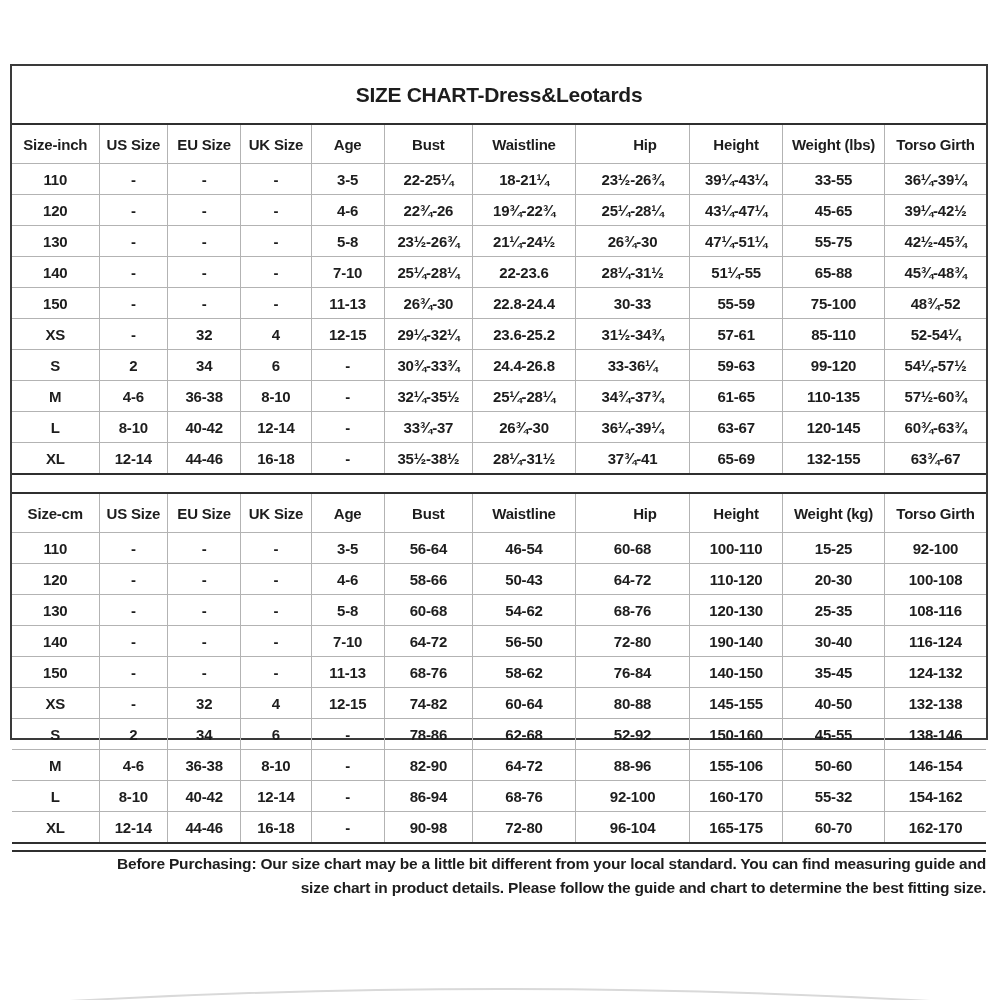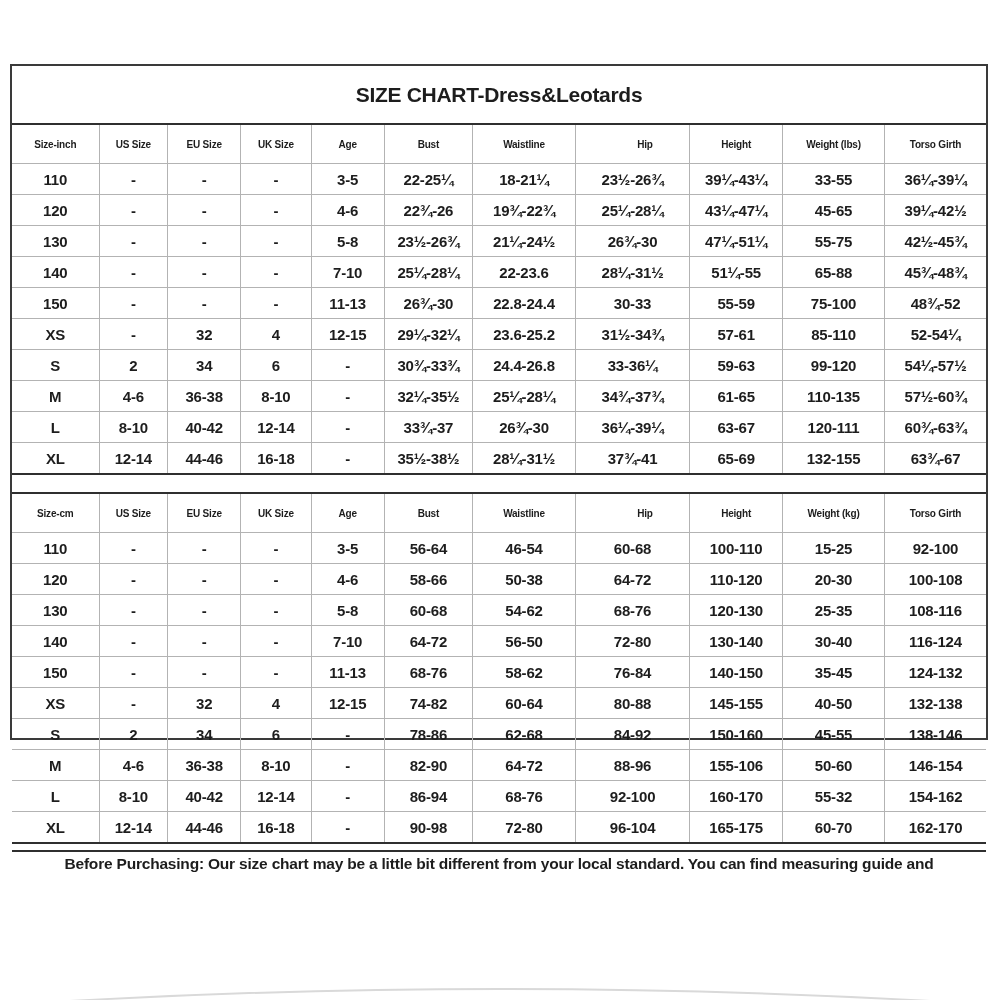--- a/index.html
+++ b/index.html
@@ -49,21 +49,21 @@
     text-align: center;
     vertical-align: middle;
     padding: 0 2px;
     font-weight: bold;
     letter-spacing: -0.2px;
     white-space: nowrap;
     overflow: hidden;
   }
   table.size-table th {
     height: 38px;
-    font-size: 10px;
+    font-size: 15px;
   }
   table.size-table td {
     height: 30px;
     font-size: 15px;
   }
   table.size-table th:first-child,
   table.size-table td:first-child { border-left: none; }
   table.size-table th:last-child,
   table.size-table td:last-child { border-right: none; }
   table.size-table thead th { border-top: none; }
@@ -83,21 +83,21 @@
   .size-table th:nth-child(11) { width: 10.8%; }
 
   .table-gap { height: 17px; flex: 0 0 auto; background: #ffffff; }
   .footer-gap { height: 6px; flex: 0 0 auto; background: #ffffff; }
 
   .footer-note {
     flex: 1 1 auto;
     border-top: 2px solid #2f2f2f;
     display: flex;
     flex-direction: column;
-    align-items: center;
+    align-items: flex-end;
     justify-content: center;
     font-size: 15.5px;
     font-weight: bold;
     letter-spacing: -0.2px;
     line-height: 1.55;
     text-align: center;
   }
 
   .bottom-arc {
     position: absolute;
@@ -239,21 +239,21 @@
         <tr>
           <td>L</td>
           <td>8-10</td>
           <td>40-42</td>
           <td>12-14</td>
           <td>-</td>
           <td>33¾-37</td>
           <td>26¾-30</td>
           <td>36¼-39¼</td>
           <td>63-67</td>
-          <td>120-111</td>
+          <td>120-145</td>
           <td>60¾-63¾</td>
         </tr>
         <tr>
           <td>XL</td>
           <td>12-14</td>
           <td>44-46</td>
           <td>16-18</td>
           <td>-</td>
           <td>35½-38½</td>
           <td>28¼-31½</td>
@@ -297,21 +297,21 @@
           <td>15-25</td>
           <td>92-100</td>
         </tr>
         <tr>
           <td>120</td>
           <td>-</td>
           <td>-</td>
           <td>-</td>
           <td>4-6</td>
           <td>58-66</td>
-          <td>50-38</td>
+          <td>50-43</td>
           <td>64-72</td>
           <td>110-120</td>
           <td>20-30</td>
           <td>100-108</td>
         </tr>
         <tr>
           <td>130</td>
           <td>-</td>
           <td>-</td>
           <td>-</td>
@@ -325,21 +325,21 @@
         </tr>
         <tr>
           <td>140</td>
           <td>-</td>
           <td>-</td>
           <td>-</td>
           <td>7-10</td>
           <td>64-72</td>
           <td>56-50</td>
           <td>72-80</td>
-          <td>130-140</td>
+          <td>190-140</td>
           <td>30-40</td>
           <td>116-124</td>
         </tr>
         <tr>
           <td>150</td>
           <td>-</td>
           <td>-</td>
           <td>-</td>
           <td>11-13</td>
           <td>68-76</td>
@@ -363,21 +363,21 @@
           <td>132-138</td>
         </tr>
         <tr>
           <td>S</td>
           <td>2</td>
           <td>34</td>
           <td>6</td>
           <td>-</td>
           <td>78-86</td>
           <td>62-68</td>
-          <td>84-92</td>
+          <td>52-92</td>
           <td>150-160</td>
           <td>45-55</td>
           <td>138-146</td>
         </tr>
         <tr>
           <td>M</td>
           <td>4-6</td>
           <td>36-38</td>
           <td>8-10</td>
           <td>-</td>
@@ -414,19 +414,20 @@
           <td>60-70</td>
           <td>162-170</td>
         </tr>
       </tbody>
   </table>
 
   <div class="footer-gap"></div>
 
   <div class="footer-note">
     <span>Before Purchasing: Our size chart may be a little bit different from your local standard. You can find measuring guide and</span>
+    <span>size chart in product details. Please follow the guide and chart to determine the best fitting size.</span>
   </div>
 
 </div>
 
 <svg class="bottom-arc" viewBox="0 0 1000 24" xmlns="http://www.w3.org/2000/svg">
   <path d="M 52 26 Q 500 0 948 26" fill="none" stroke="#d9d9d9" stroke-width="2"></path>
 </svg>
 
 </body></html>

